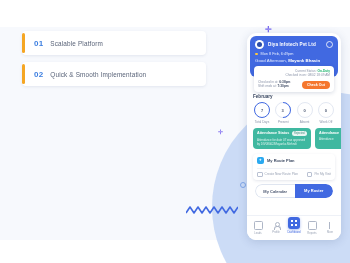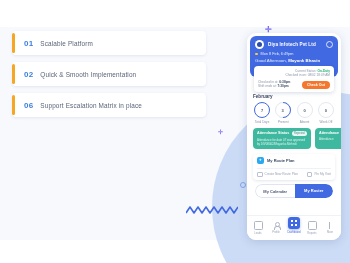--- a/index.html
+++ b/index.html
@@ -21,20 +21,21 @@
   }
 
   
   .list{position:absolute;left:12px;top:31px;width:194px;}
   .fcard{
     position:relative;display:flex;align-items:center;
     height:24px;margin-bottom:7px;
     background:#ffffff;border-radius:4px;
     box-shadow:0 1px 3px rgba(40,60,110,.10);
     padding-left:12px;
+    margin-left:10px;
   }
   .fcard .bar{
     position:absolute;left:0;top:2px;width:2.5px;height:20px;
     border-radius:2px;background:#f5a623;
   }
   .fnum{
     font-size:8px;font-weight:700;color:#3d7fe0;
     letter-spacing:.2px;margin-right:7px;
   }
   .ftext{font-size:6.4px;color:#5a6479;letter-spacing:.15px;}
@@ -191,25 +192,20 @@
     <div class="fcard">
       <span class="bar"></span>
       <span class="fnum">01</span>
       <span class="ftext">Scalable Platform</span>
     </div>
     <div class="fcard">
       <span class="bar"></span>
       <span class="fnum">02</span>
       <span class="ftext">Quick &amp; Smooth Implementation</span>
     </div>
-    <div class="fcard">
-      <span class="bar"></span>
-      <span class="fnum">06</span>
-      <span class="ftext">Support Escalation Matrix in place</span>
-    </div>
   </div>
 
   <svg class="zig" viewBox="0 0 52 12">
     <polyline points="0,9 4,3 8,9 12,3 16,9 20,3 24,9 28,3 32,9 36,3 40,9 44,3 48,9 52,3" fill="none" stroke="#4169e1" stroke-width="1.6" stroke-linejoin="round"></polyline>
   </svg>
   <div class="plus p1">✛</div>
   <div class="plus p2">✛</div>
   <div class="ring"></div>
 
   <div class="phone">

